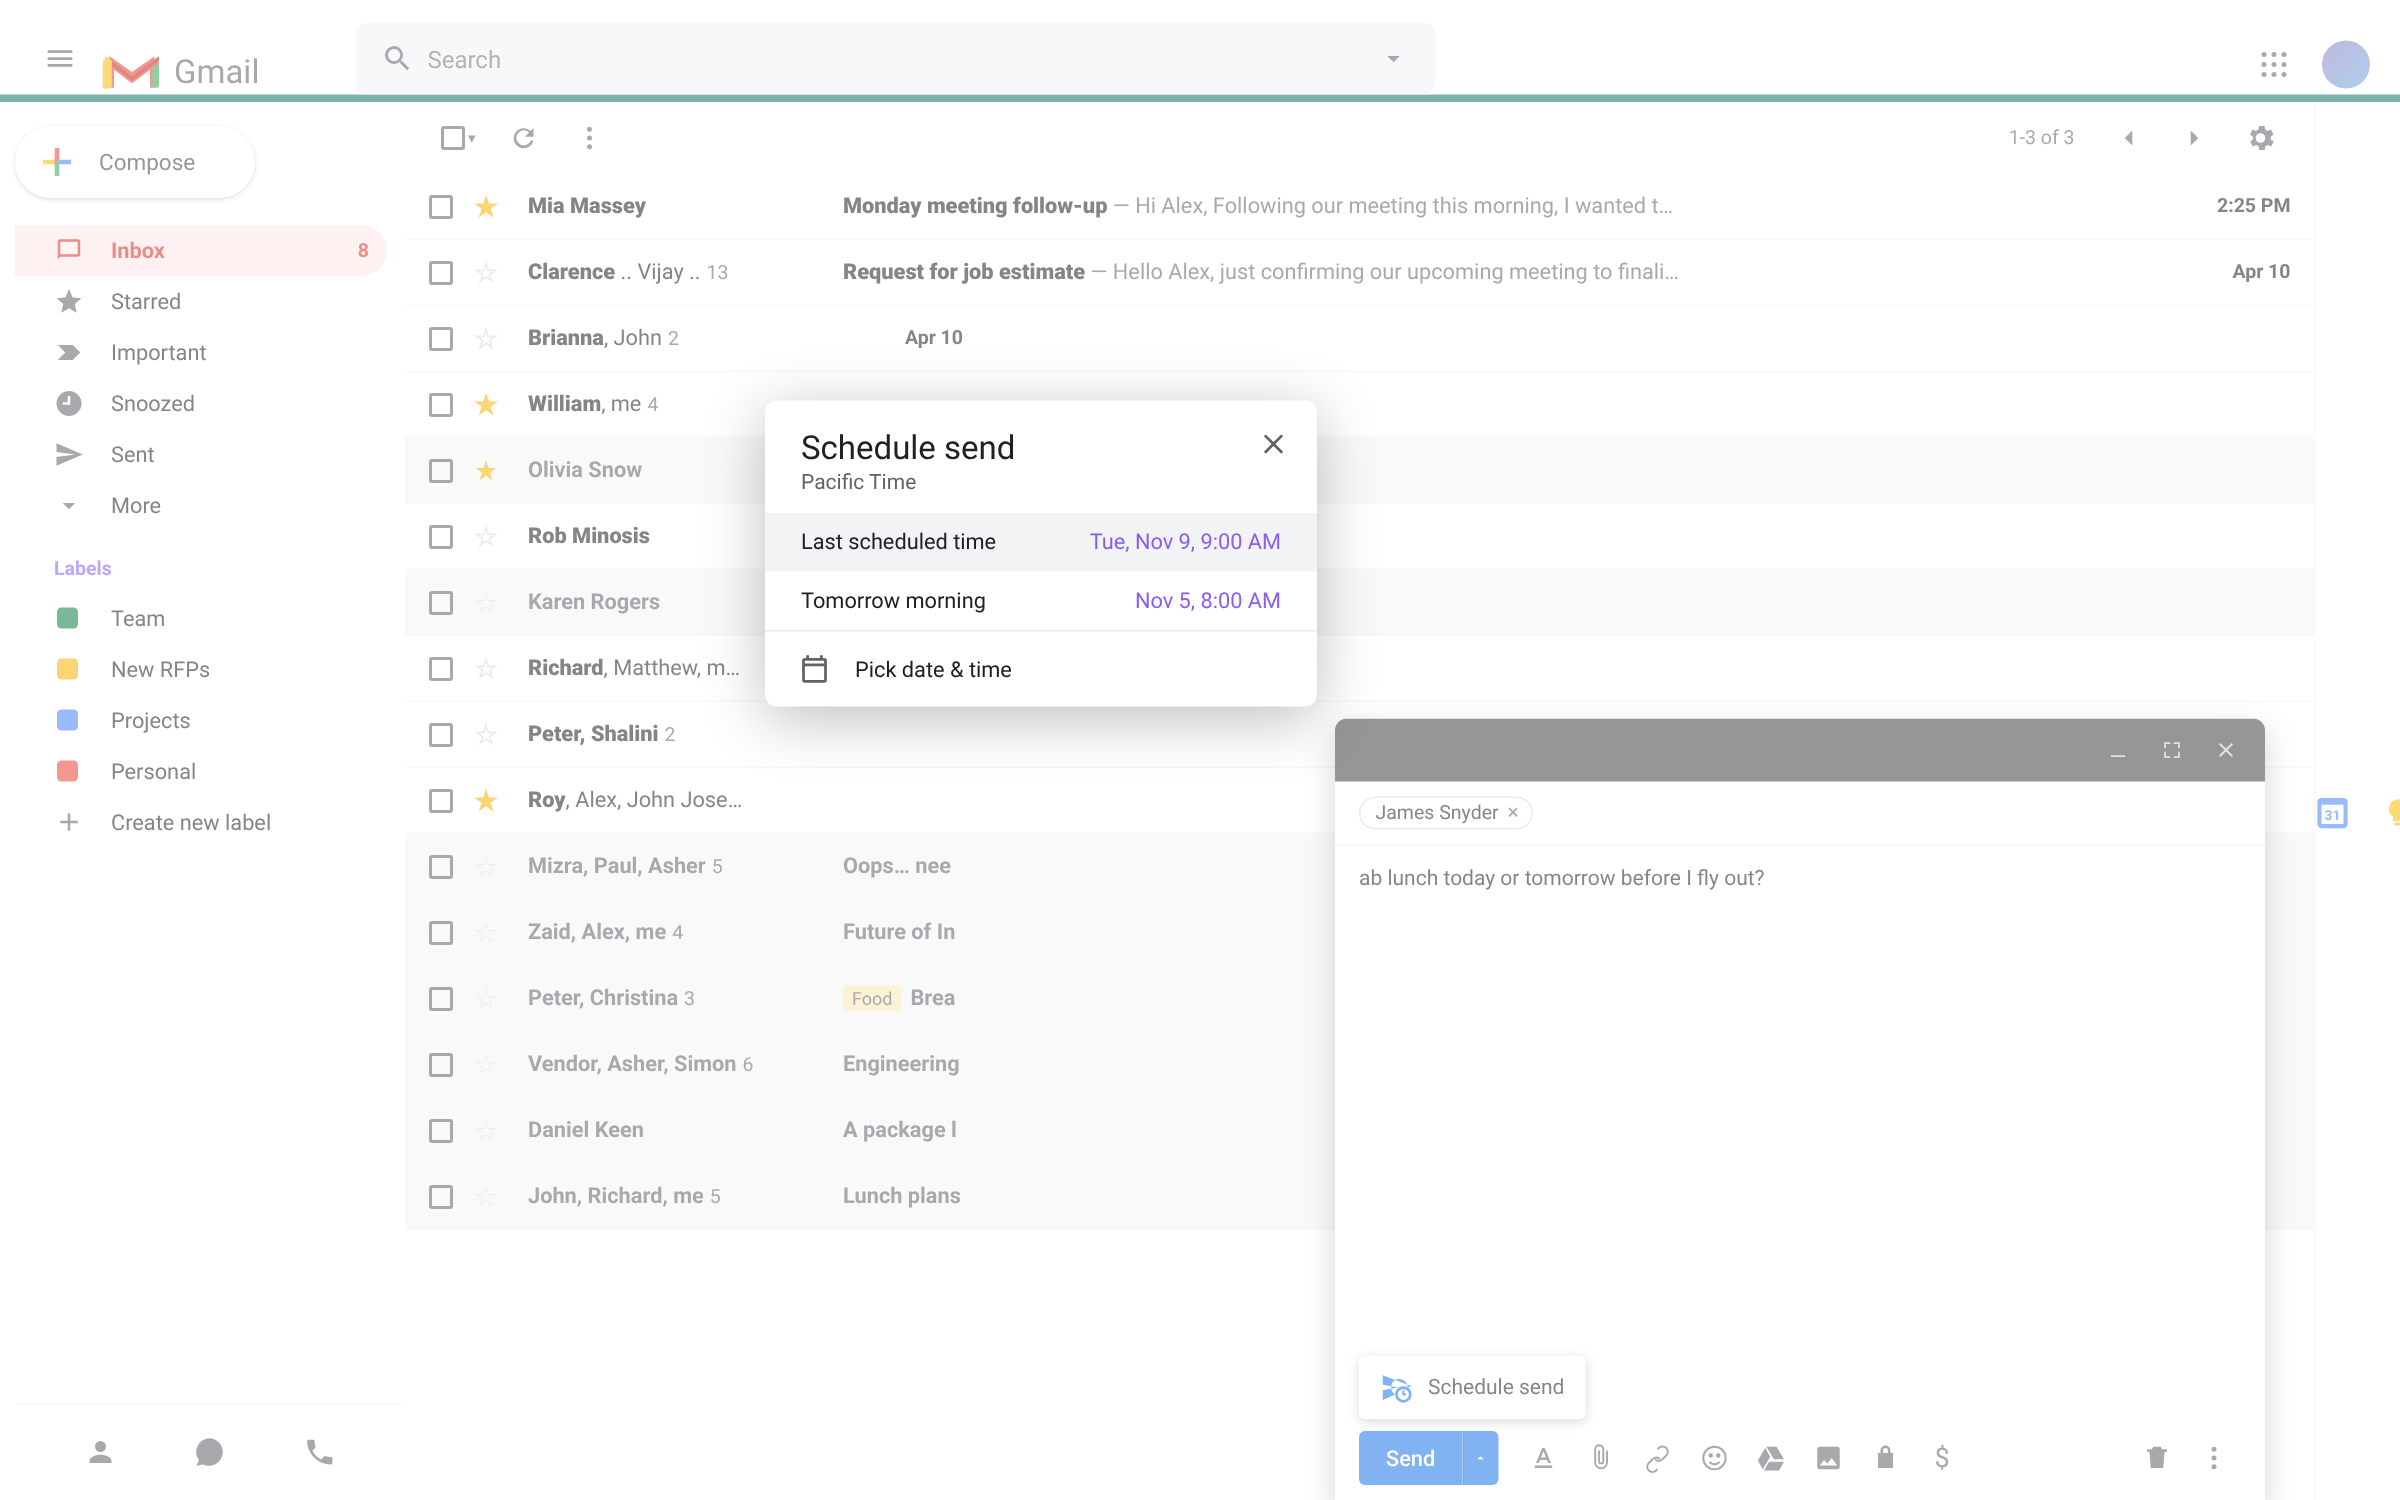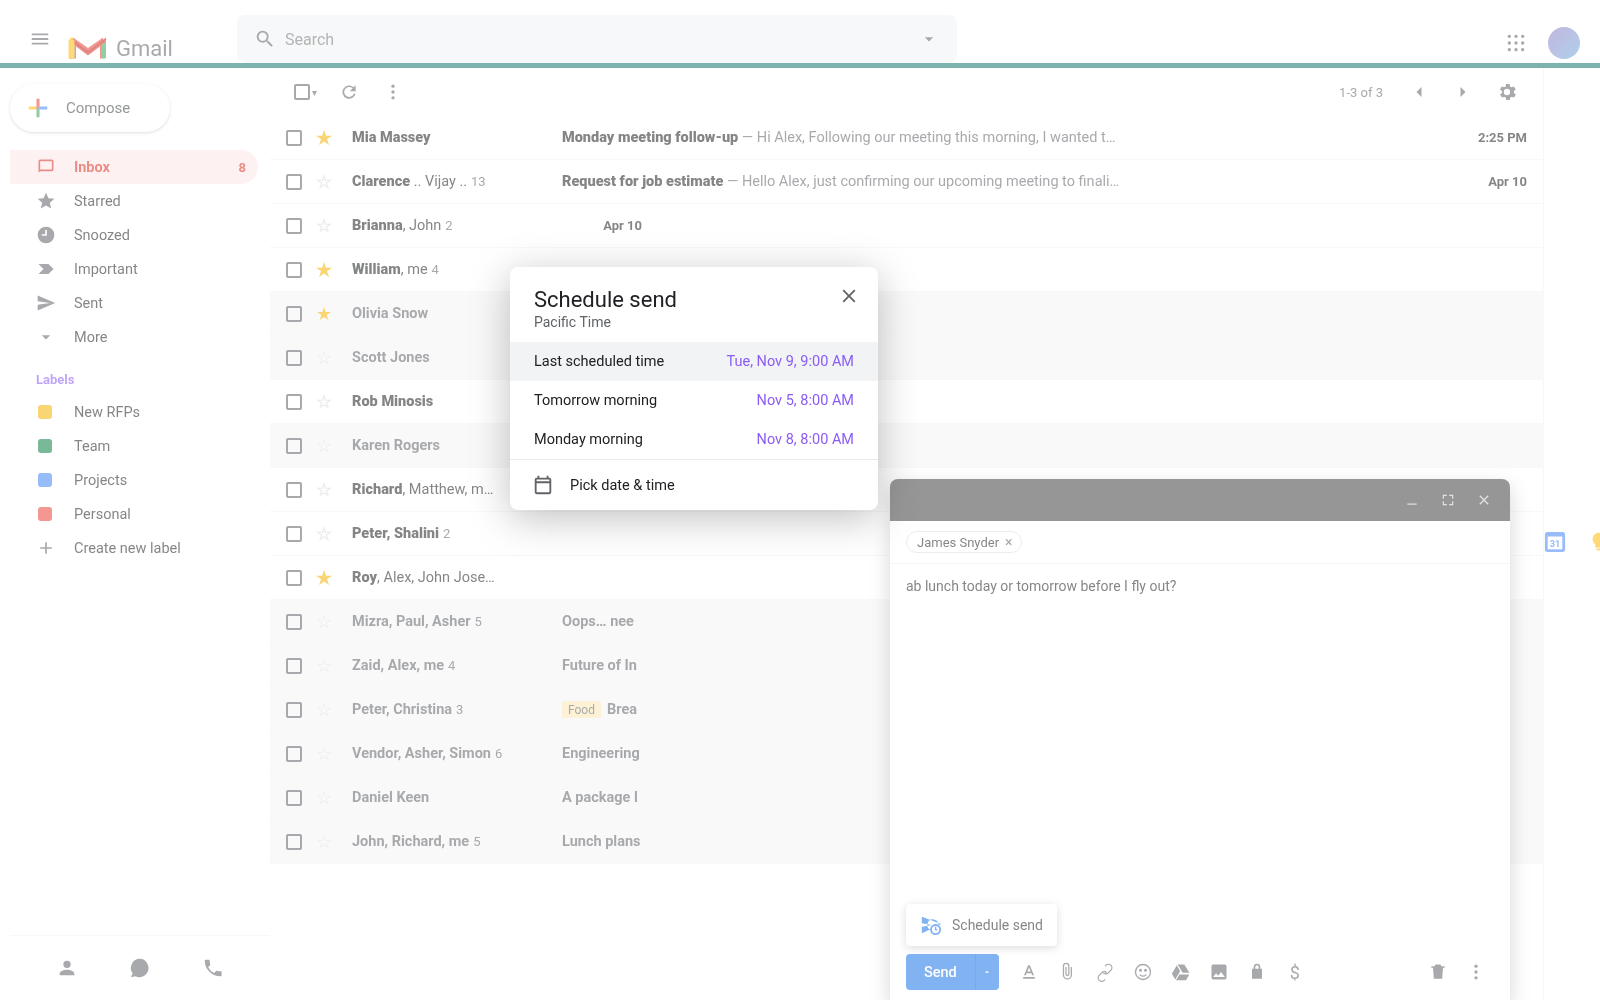--- a/index.html
+++ b/index.html
@@ -180,32 +180,32 @@
       <span class="nav-icon">
           <svg width="20" height="20" viewBox="0 0 24 24" fill="#5f6368">
             <path d="M12 17.3 18.2 21l-1.6-7 5.4-4.7-7.1-.6L12 2 9.1 8.7l-7.1.6 5.4 4.7-1.6 7z"></path>
           </svg>
         </span>
       <span class="nav-label">Starred</span>
     </div>
     <div class="nav-item">
       <span class="nav-icon">
           <svg width="20" height="20" viewBox="0 0 24 24" fill="#5f6368">
-            <path d="M12 2a10 10 0 1 0 0 20 10 10 0 0 0 0-20zm1 11H7v-2h4V6h2v7z"></path>
+            <path d="M3 6l6 6-6 6h12l6-6-6-6z"></path>
           </svg>
         </span>
-      <span class="nav-label">Snoozed</span>
+      <span class="nav-label">Important</span>
     </div>
     <div class="nav-item">
       <span class="nav-icon">
           <svg width="20" height="20" viewBox="0 0 24 24" fill="#5f6368">
-            <path d="M3 6l6 6-6 6h12l6-6-6-6z"></path>
+            <path d="M12 2a10 10 0 1 0 0 20 10 10 0 0 0 0-20zm1 11H7v-2h4V6h2v7z"></path>
           </svg>
         </span>
-      <span class="nav-label">Important</span>
+      <span class="nav-label">Snoozed</span>
     </div>
     <div class="nav-item">
       <span class="nav-icon">
           <svg width="20" height="20" viewBox="0 0 24 24" fill="#5f6368">
             <path d="M2 21l21-9L2 3v7l15 2-15 2z"></path>
           </svg>
         </span>
       <span class="nav-label">Sent</span>
     </div>
     <div class="nav-item">
@@ -213,26 +213,26 @@
           <svg width="20" height="20" viewBox="0 0 24 24" fill="#5f6368">
             <path d="M7 10l5 5 5-5z"></path>
           </svg>
         </span>
       <span class="nav-label">More</span>
     </div>
 
     <div class="labels-header">Labels</div>
     <div id="labels-container">
         <div class="nav-item">
+          <span class="label-color" style="background:#0b8043"></span>
+          <span>Team</span>
+        </div>
+        <div class="nav-item">
           <span class="label-color" style="background:#f4b400"></span>
           <span>New RFPs</span>
-        </div>
-        <div class="nav-item">
-          <span class="label-color" style="background:#0b8043"></span>
-          <span>Team</span>
         </div>
         <div class="nav-item">
           <span class="label-color" style="background:#4285f4"></span>
           <span>Projects</span>
         </div>
         <div class="nav-item">
           <span class="label-color" style="background:#ea4335"></span>
           <span>Personal</span>
         </div>
       </div>
@@ -339,29 +339,20 @@
     <div class="sender"><b>William</b><span class="extra">, me</span><span class="count">4</span></div>
     <div class="subject-area"><b></b></div>
     <div class="date"></div>
           </div>
           <div class="mail-row read">
     <div class="mail-cb">
               <div class="checkbox"></div>
             </div>
     <div class="star starred">★</div>
     <div class="sender"><b>Olivia Snow</b><span class="extra"></span></div>
-    <div class="subject-area"><b></b></div>
-    <div class="date"></div>
-          </div>
-          <div class="mail-row read">
-    <div class="mail-cb">
-              <div class="checkbox"></div>
-            </div>
-    <div class="star ">☆</div>
-    <div class="sender"><b>Scott Jones</b><span class="extra"></span></div>
     <div class="subject-area"><b></b></div>
     <div class="date"></div>
           </div>
           <div class="mail-row unread">
     <div class="mail-cb">
               <div class="checkbox"></div>
             </div>
     <div class="star ">☆</div>
     <div class="sender"><b>Rob Minosis</b><span class="extra"></span></div>
     <div class="subject-area"><b></b></div>
@@ -608,24 +599,20 @@
   </div>
   <div class="modal-options" id="modal-options">
       <div class="modal-option highlighted">
         <span>Last scheduled time</span>
         <span class="opt-time">Tue, Nov 9, 9:00 AM</span>
       </div>
       <div class="modal-option">
         <span>Tomorrow morning</span>
         <span class="opt-time">Nov 5, 8:00 AM</span>
       </div>
-      <div class="modal-option">
-        <span>Monday morning</span>
-        <span class="opt-time">Nov 8, 8:00 AM</span>
-      </div>
     </div>
   <div class="modal-divider"></div>
   <div class="modal-pick">
     <svg width="22" height="22" viewBox="0 0 24 24" fill="#5f6368">
         <path d="M19 4h-1V2h-2v2H8V2H6v2H5a2 2 0 0 0-2 2v14a2 2 0 0 0 2 2h14a2 2 0 0 0 2-2V6a2 2 0 0 0-2-2zm0 16H5V10h14zm0-12H5V6h14z"></path>
       </svg>
     <span>Pick date &amp; time</span>
   </div>
 </div>
 

